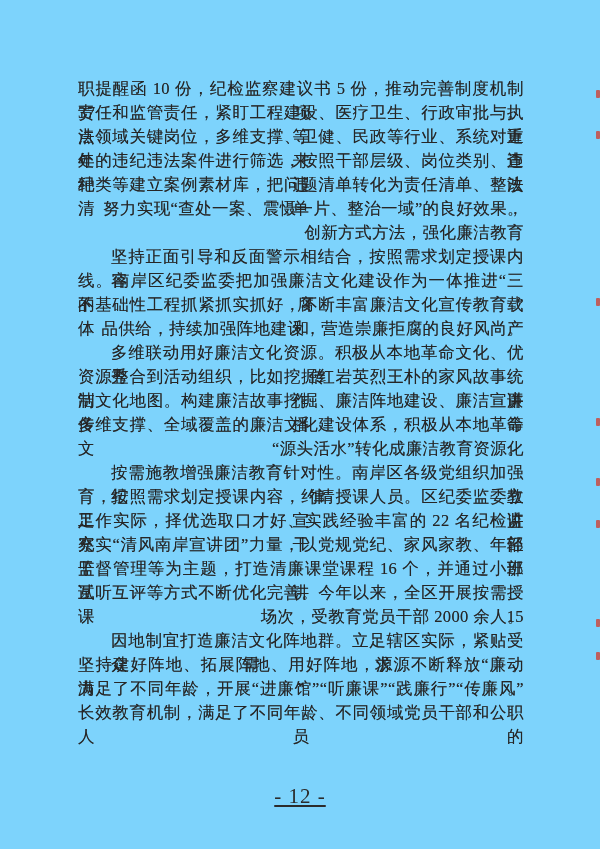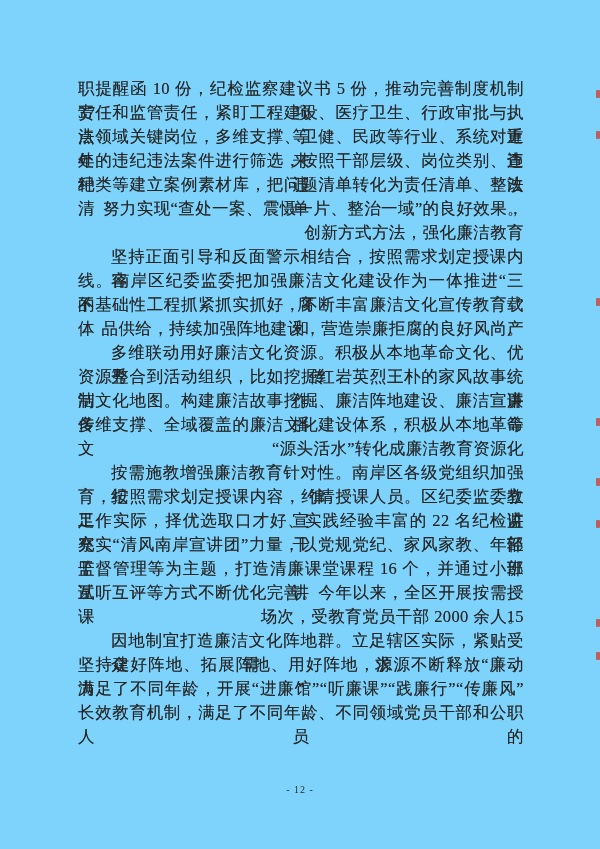--- a/index.html
+++ b/index.html
@@ -42,23 +42,24 @@
   }
   .line.indent {
     padding-left: 33px;
   }
   .footer {
     position: absolute;
     left: 0;
     top: 784px;
     width: 100%;
     text-align: center;
-    font-size: 10px;
+    font-size: 21px;
     color: #2b2b2b;
     letter-spacing: 1px;
+    text-decoration: underline;
   }
   .margin-mark {
     position: absolute;
     right: 0;
     width: 4px;
     height: 8px;
     border-radius: 1px;
     opacity: 0.85;
   }
 </style>

